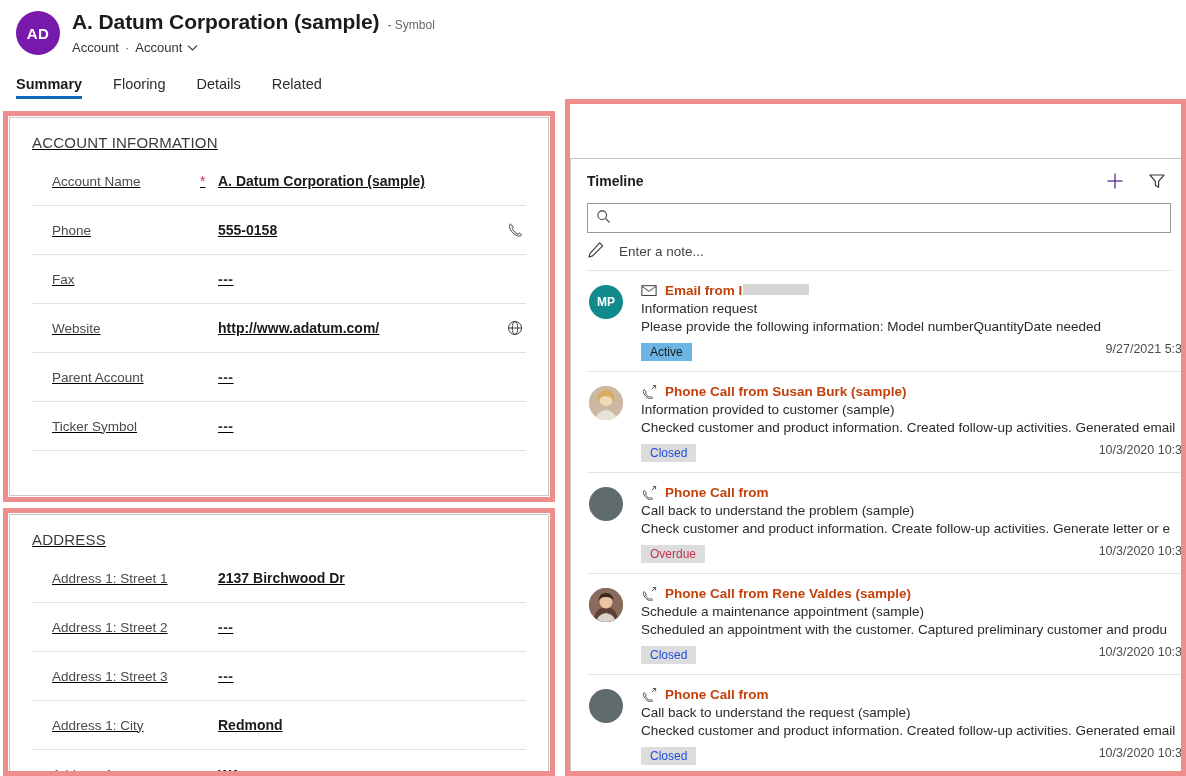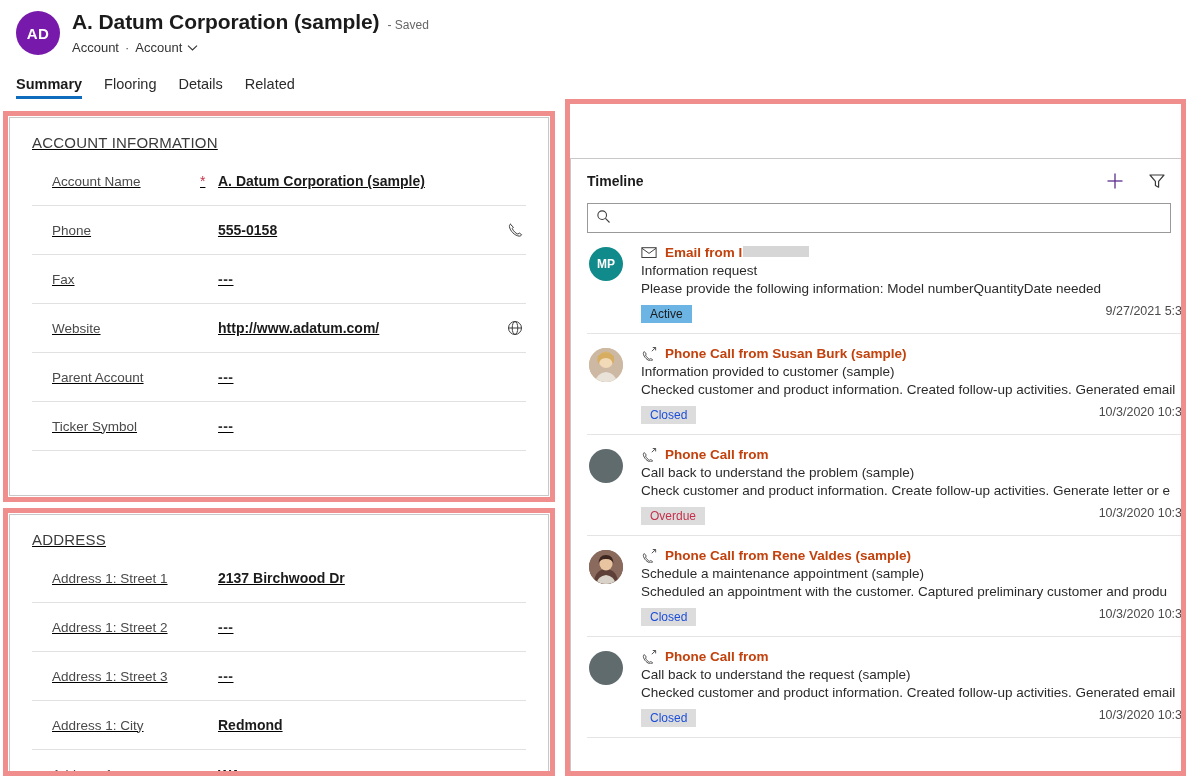--- a/index.html
+++ b/index.html
@@ -23,21 +23,21 @@
   .title-row { position: absolute; left: 72px; top: 10px; display: flex; align-items: baseline; }
   .rec-title { font-size: 21px; font-weight: 700; color: #1b1b1b; letter-spacing: -.1px; }
   .saved-state { font-size: 12px; color: #666; margin-left: 8px; }
   .sub-row { position: absolute; left: 72px; top: 40px; display: flex; align-items: center;
              font-size: 13px; color: #333; }
   .sub-sep { margin: 0 6px; color: #555; }
   .chev { margin-left: 5px; display: inline-block; }
   .chev svg { display: block; }
 
   
-  .tabs { position: absolute; left: 16px; top: 76px; display: flex; gap: 22px; }
+  .tabs { position: absolute; left: 16px; top: 76px; display: flex; gap: 31px; }
   .tab { font-size: 14.5px; color: #2b2b2b; padding-bottom: 7px; position: relative; cursor: pointer; }
   .tab.active { font-weight: 700; color: #1b1b1b; }
   .tab.active::after {
     content: ""; position: absolute; left: 0; right: 0; bottom: 0;
     height: 3px; background: #0f6cbd;
   }
 
   
   .annot { position: absolute; border: 5px solid #f08d8d; pointer-events: none; z-index: 30; }
   #annot-acct    { left: 3px;   top: 111px; width: 552px; height: 391px; }
@@ -149,21 +149,21 @@
 </style>
 </head>
 <body>
 
 <div id="root">
 
   <div class="header">
     <div class="avatar-main">AD</div>
     <div class="title-row">
       <span class="rec-title">A. Datum Corporation (sample)</span>
-      <span class="saved-state">- Saved</span>
+      <span class="saved-state">- Symbol</span>
     </div>
     <div class="sub-row">
       <span>Account</span>
       <span class="sub-sep">·</span>
       <span>Account</span>
       <span class="chev">
         <svg width="11" height="8" viewBox="0 0 11 8">
             <path d="M1 1.6 L5.5 6 L10 1.6" fill="none" stroke="#333" stroke-width="1.1"></path>
           </svg>
       </span>
@@ -300,20 +300,28 @@
 
     <div class="tl-search">
       <span>
         <svg width="15" height="15" viewBox="0 0 16 16">
           <circle cx="6.6" cy="6.6" r="4.6" fill="none" stroke="#3b3b3b" stroke-width="1.15"></circle>
           <line x1="10.1" y1="10.1" x2="14.4" y2="14.4" stroke="#3b3b3b" stroke-width="1.15"></line>
         </svg>
       </span>
     </div>
 
+    <div class="tl-note">
+      <span>
+        <svg width="18" height="18" viewBox="0 0 18 18">
+          <path d="M12.6 1.9 L15.6 4.9 L5.6 14.9 L2 16 L3.1 12.4 Z" fill="none" stroke="#3b3b3b" stroke-width="1.15" stroke-linejoin="round"></path>
+        </svg>
+      </span>
+      <span>Enter a note...</span>
+    </div>
 
     <div class="tl-entry">
       <div class="tl-avatar" style="background:#108a8a">MP</div>
       <div class="tl-body">
         <div class="tl-line1">
           <span class="tl-type-icon">
             <svg width="16" height="13" viewBox="0 0 18 14">
               <path d="M1 2.2 L9 8 L17 2.2" fill="none" stroke="#3b3b3b" stroke-width="1.1"></path>
               <rect x="1" y="1.6" width="16" height="11" fill="none" stroke="#3b3b3b" stroke-width="1.1"></rect>
             </svg>

